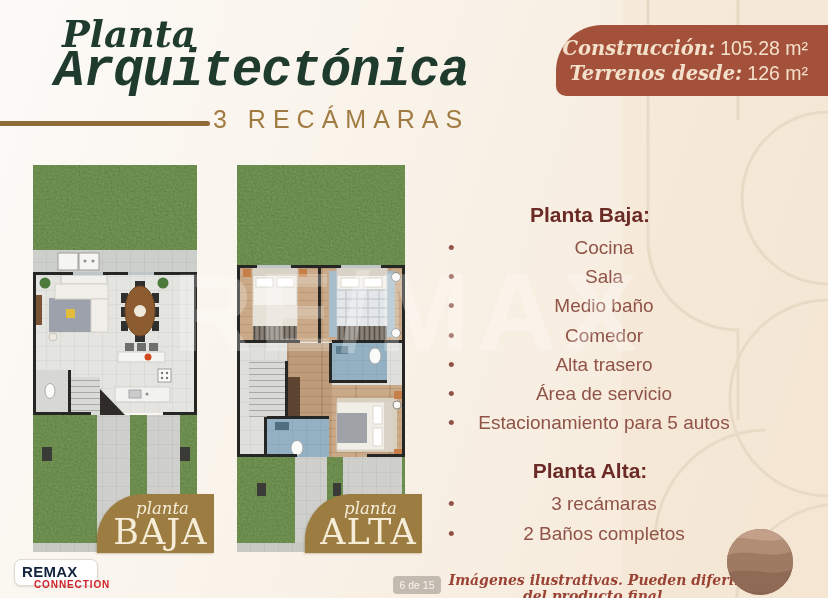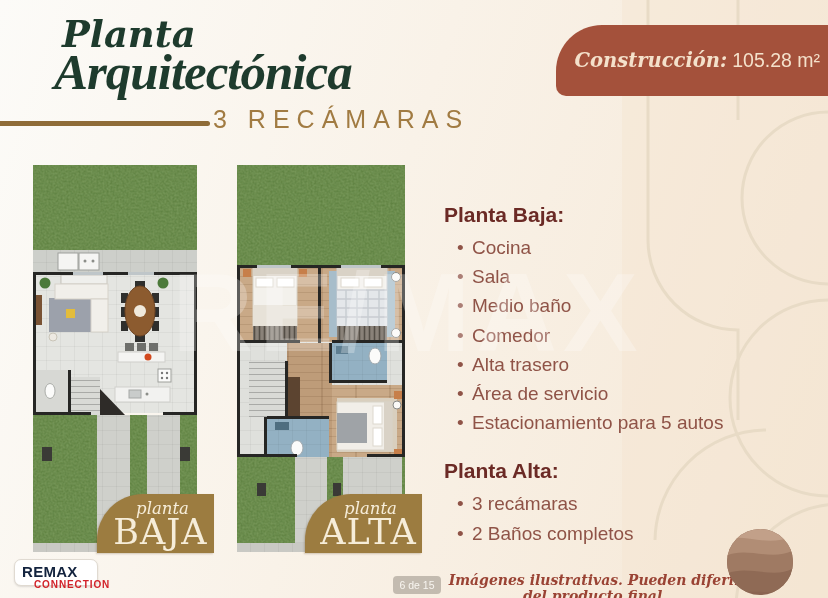--- a/index.html
+++ b/index.html
@@ -5,45 +5,45 @@
   html,body{margin:0;padding:0;}
   body{font-family:"Liberation Sans",sans-serif;}
   .stage{position:relative;width:828px;height:598px;overflow:hidden;
     background:linear-gradient(108deg,#FCFBF8 0%,#F9F2E8 45%,#F5E7D5 100%);}
   .right-tint{position:absolute;left:622px;top:0;width:206px;height:598px;
     background:#F4E4D1;opacity:.45;}
   .abs{position:absolute;}
   
   .title-top{position:absolute;left:62px;top:12px;font-family:"DejaVu Serif",serif;
     font-style:italic;font-weight:600;font-size:37px;color:#1E3B2D;letter-spacing:0;}
-  .title-main{position:absolute;left:54px;top:43px;font-family:Liberation Serif, serif;
+  .title-main{position:absolute;left:54px;top:43px;font-family:Liberation Mono, monospace;
     font-style:italic;font-weight:700;font-size:51px;color:#1E3B2D;letter-spacing:-1px;text-align:center;}
   .subtitle-line{position:absolute;left:0;top:121px;width:210px;height:5px;
     background:#8F6C38;border-radius:0 4px 4px 0;}
   .subtitle{position:absolute;left:213px;top:105px;font-size:25px;color:#A17B42;
     letter-spacing:7px;font-weight:500;}
   
   .spec-badge{position:absolute;left:556px;top:25px;width:272px;height:71px;
     background:#A4513B;border-radius:46px 0 0 10px;display:flex;flex-direction:column;
-    justify-content:center;align-items:flex-end;padding-right:8px;box-sizing:border-box;gap:2px;}
+    justify-content:center;align-items:flex-end;padding-right:20px;box-sizing:border-box;gap:2px;}
   .spec-line{color:#F4E1CB;font-size:19.5px;white-space:nowrap;}
   .spec-line .lbl{font-family:"DejaVu Serif",serif;font-style:italic;font-weight:700;}
   .spec-line .val{font-family:"Liberation Sans",sans-serif;margin-left:5px;}
   
   .plan{position:absolute;top:165px;}
   .plan svg{display:block;}
   .plan-label{position:absolute;top:494px;height:59px;width:117px;background:#9C7C40;
     border-radius:46px 0 0 0;color:#F6EDD9;text-align:center;box-sizing:border-box;
     padding-top:6px;box-shadow:-1px 1px 2px rgba(90,60,20,.25);}
   .plan-label .script{display:block;font-family:"DejaVu Serif",serif;font-style:italic;
     font-size:16.5px;line-height:17px;margin-left:14px;}
   .plan-label .caps{display:block;font-family:"DejaVu Serif",serif;font-size:35px;
     line-height:31px;letter-spacing:1px;margin-left:10px;}
   
-  .details{position:absolute;left:444px;top:203px;width:310px;}
+  .details{position:absolute;left:435px;top:203px;width:310px;text-align:center;}
   .detail-heading{font-size:21px;font-weight:700;color:#6B2A25;margin:0 0 6px 0;}
   .detail-list{list-style:none;margin:0;padding:0 0 0 13px;}
   .detail-list li{font-size:19px;color:#8F5347;line-height:29.2px;position:relative;
     padding-left:15px;white-space:nowrap;}
   .detail-list li::before{content:"•";position:absolute;left:0;top:0;color:#8F5347;}
   .details .second{margin-top:22px;}
   
   .watermark{position:absolute;left:128px;top:248px;width:560px;text-align:center;
     font-size:112px;font-weight:700;letter-spacing:6px;color:rgba(255,255,255,.26);
     pointer-events:none;user-select:none;}
@@ -105,20 +105,23 @@
 
   <div class="title-top">Planta</div>
   <div class="title-main">Arquitectónica</div>
   <div class="subtitle-line"></div>
   <div class="subtitle">3 RECÁMARAS</div>
 
   <div class="spec-badge">
     <div class="spec-line">
       <span class="lbl">Construcción:</span><span class="val">105.28 m²</span>
     </div>
+    <div class="spec-line">
+      <span class="lbl">Terrenos desde:</span><span class="val">126 m²</span>
+    </div>
   </div>
 
   <div class="plan" style="left:33px;">
     <svg width="164" height="387" viewBox="0 0 164 387">
 
       <rect x="0" y="0" width="164" height="85" fill="#5D7F3E"></rect>
       <rect x="0" y="0" width="164" height="85" filter="url(#gdark)" opacity=".55"></rect>
       <rect x="0" y="0" width="164" height="85" filter="url(#glight)" opacity=".4"></rect>
 
       <rect x="0" y="85" width="164" height="25" fill="#CDCFCA"></rect>

